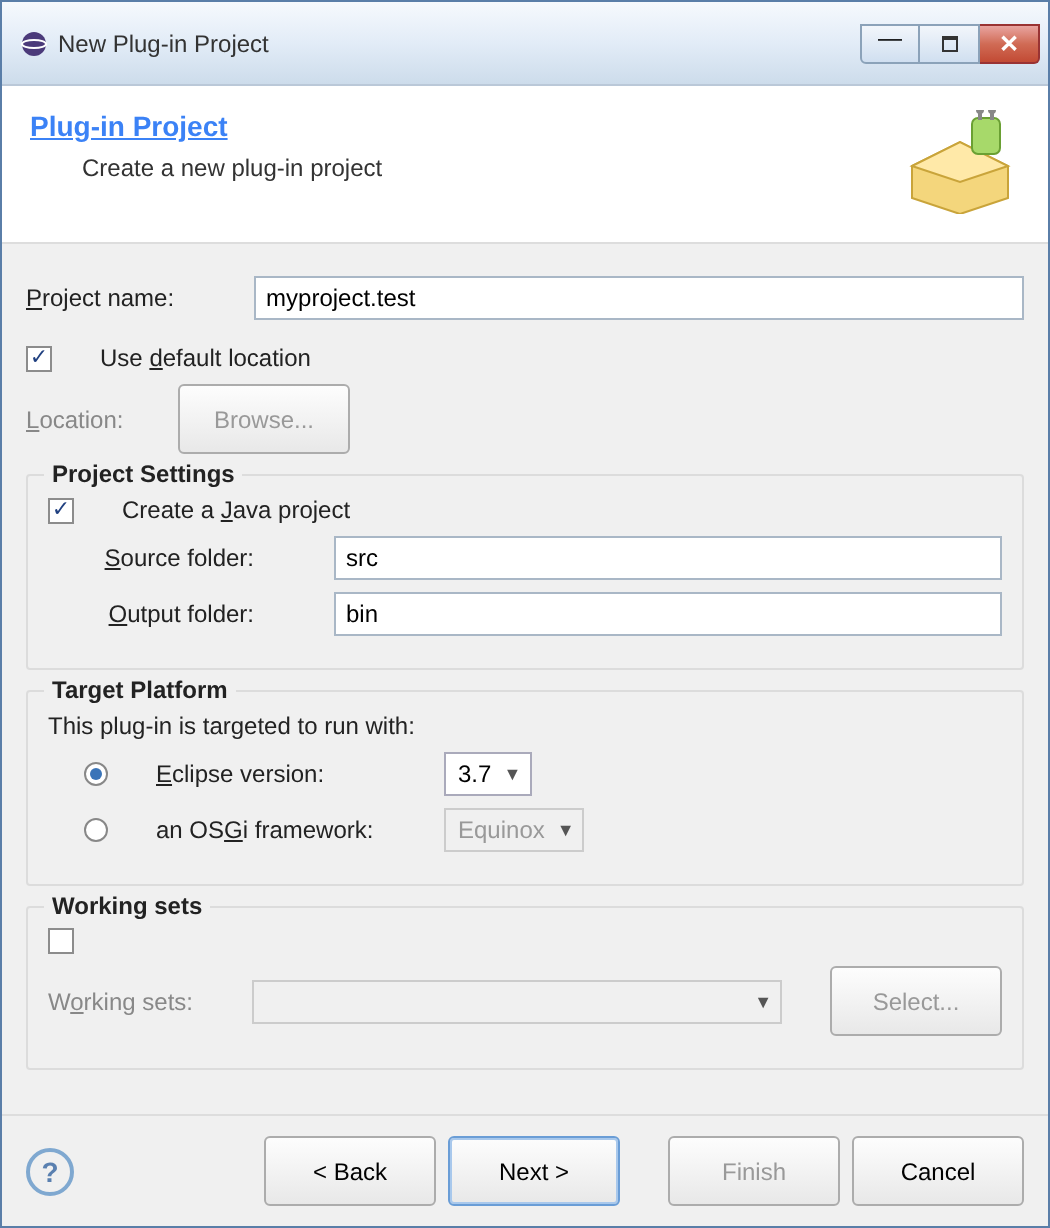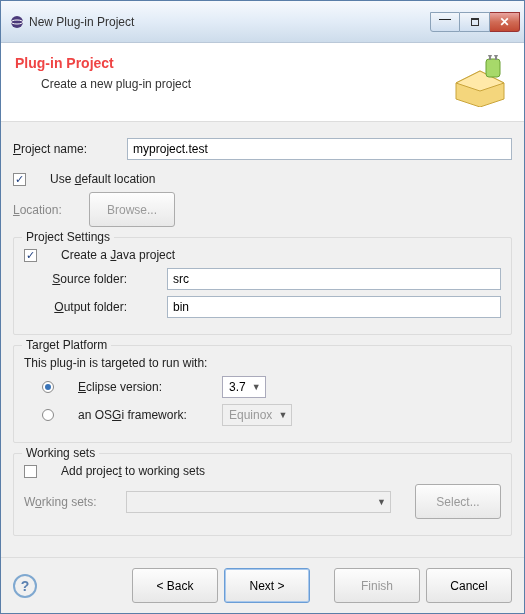--- a/index.html
+++ b/index.html
@@ -9,31 +9,31 @@
   .titlebar .title { flex: 1; color: #333; padding-left: 4px; }
   .tb-icon { width: 16px; height: 16px; }
   .wbtns { display: flex; height: 20px; margin-right: 4px; gap: 0; }
   .wbtn { width: 30px; height: 20px; border: 1px solid #8ba2b9; border-left: none; display: flex; align-items: center; justify-content: center; background: linear-gradient(to bottom, #f2f6fb, #d0dff0); }
   .wbtn:first-child { border-left: 1px solid #8ba2b9; border-radius: 0 0 0 3px; }
   .wbtn:last-child { border-radius: 0 0 3px 0; }
   .wbtn.close { background: linear-gradient(to bottom, #e9a4a0, #d06b55 50%, #c24a34); border-color: #933; }
   .wbtn.close span { color: #fff; }
   .header { background: #fff; padding: 12px 14px 14px 14px; display: flex; border-bottom: 1px solid #ddd; }
   .header-text { flex: 1; }
-  .header h1 { font-size: 14px; font-weight: bold; margin: 0 0 6px 0; color: #ef4444; }
+  .header h1 { font-size: 14px; font-weight: bold; margin: 0 0 6px 0; color: #3b82f6; text-decoration: underline; }
   .header .sub { margin-left: 26px; color: #333; }
   .content { flex: 1; padding: 10px 12px 0 12px; overflow: hidden; }
   .row { display: flex; align-items: center; margin: 6px 0; gap: 24px; }
   .lbl { color: #222; }
   .lbl.disabled { color: #888; }
   .input { flex: 1; border: 1px solid #a9b7c6; padding: 3px 5px; background: #fff; height: 22px; margin-left: 16px; }
   .input.disabled { background: #f0f0f0; color: #888; }
   .checkbox { width: 13px; height: 13px; border: 1px solid #8c8c8c; background: #fff; display: inline-flex; align-items: center; justify-content: center; font-size: 11px; line-height: 1; color: #204080; }
   .fieldset { border: 1px solid #dcdcdc; border-radius: 2px; padding: 8px 10px 10px 10px; margin: 10px 0; position: relative; }
-  .legend { position: absolute; top: -8px; left: 8px; background: #f0f0f0; padding: 0 4px; color: #222; }
+  .legend { position: absolute; top: -8px; left: 8px; background: #f0f0f0; padding: 0 4px; color: #222; font-weight: bold; }
   .indent { margin-left: 18px; }
   .radio { width: 12px; height: 12px; border: 1px solid #888; border-radius: 50%; display: inline-flex; align-items: center; justify-content: center; background: #fff; }
   .radio-dot { width: 6px; height: 6px; border-radius: 50%; background: #3a74b8; }
   .select { border: 1px solid #aab; background: #fff; height: 22px; display: inline-flex; align-items: center; padding: 0 4px 0 6px; gap: 6px; }
   .select.disabled { background: #f0f0f0; color: #999; border-color: #ccc; }
   .select .arrow { font-size: 9px; color: #555; }
   .btn { border: 1px solid #acacac; background: linear-gradient(to bottom, #fdfdfd, #e8e8e8); padding: 3px 0; border-radius: 3px; text-align: center; min-width: 86px; height: 35px; display:inline-flex; align-items:center; justify-content:center; }
   .btn.disabled { color: #999; }
   .btn.primary { border-color: #6a9dd6; box-shadow: 0 0 0 1px #a8c8ec inset; }
   .buttonbar { border-top: 1px solid #ddd; padding: 10px 12px; display: flex; align-items: center; gap: 6px; background: #f0f0f0; }
@@ -135,21 +135,20 @@
           <span>Equinox</span>
           <span class="arrow">▼</span>
         </div>
       </div>
     </div>
 
     <div class="fieldset">
       <div class="legend">Working sets</div>
       <div class="row" style="margin-top:2px">
         <span class="checkbox"></span>
-        <span class="lbl">Add projec<u>t</u> to working sets</span>
       </div>
       <div class="row">
         <span class="lbl disabled" style="width:78px">W<u>o</u>rking sets:</span>
         <div class="select disabled" style="flex:1">
           <span style="flex:1"></span>
           <span class="arrow">▼</span>
         </div>
         <div class="btn disabled">Select...</div>
       </div>
     </div>

